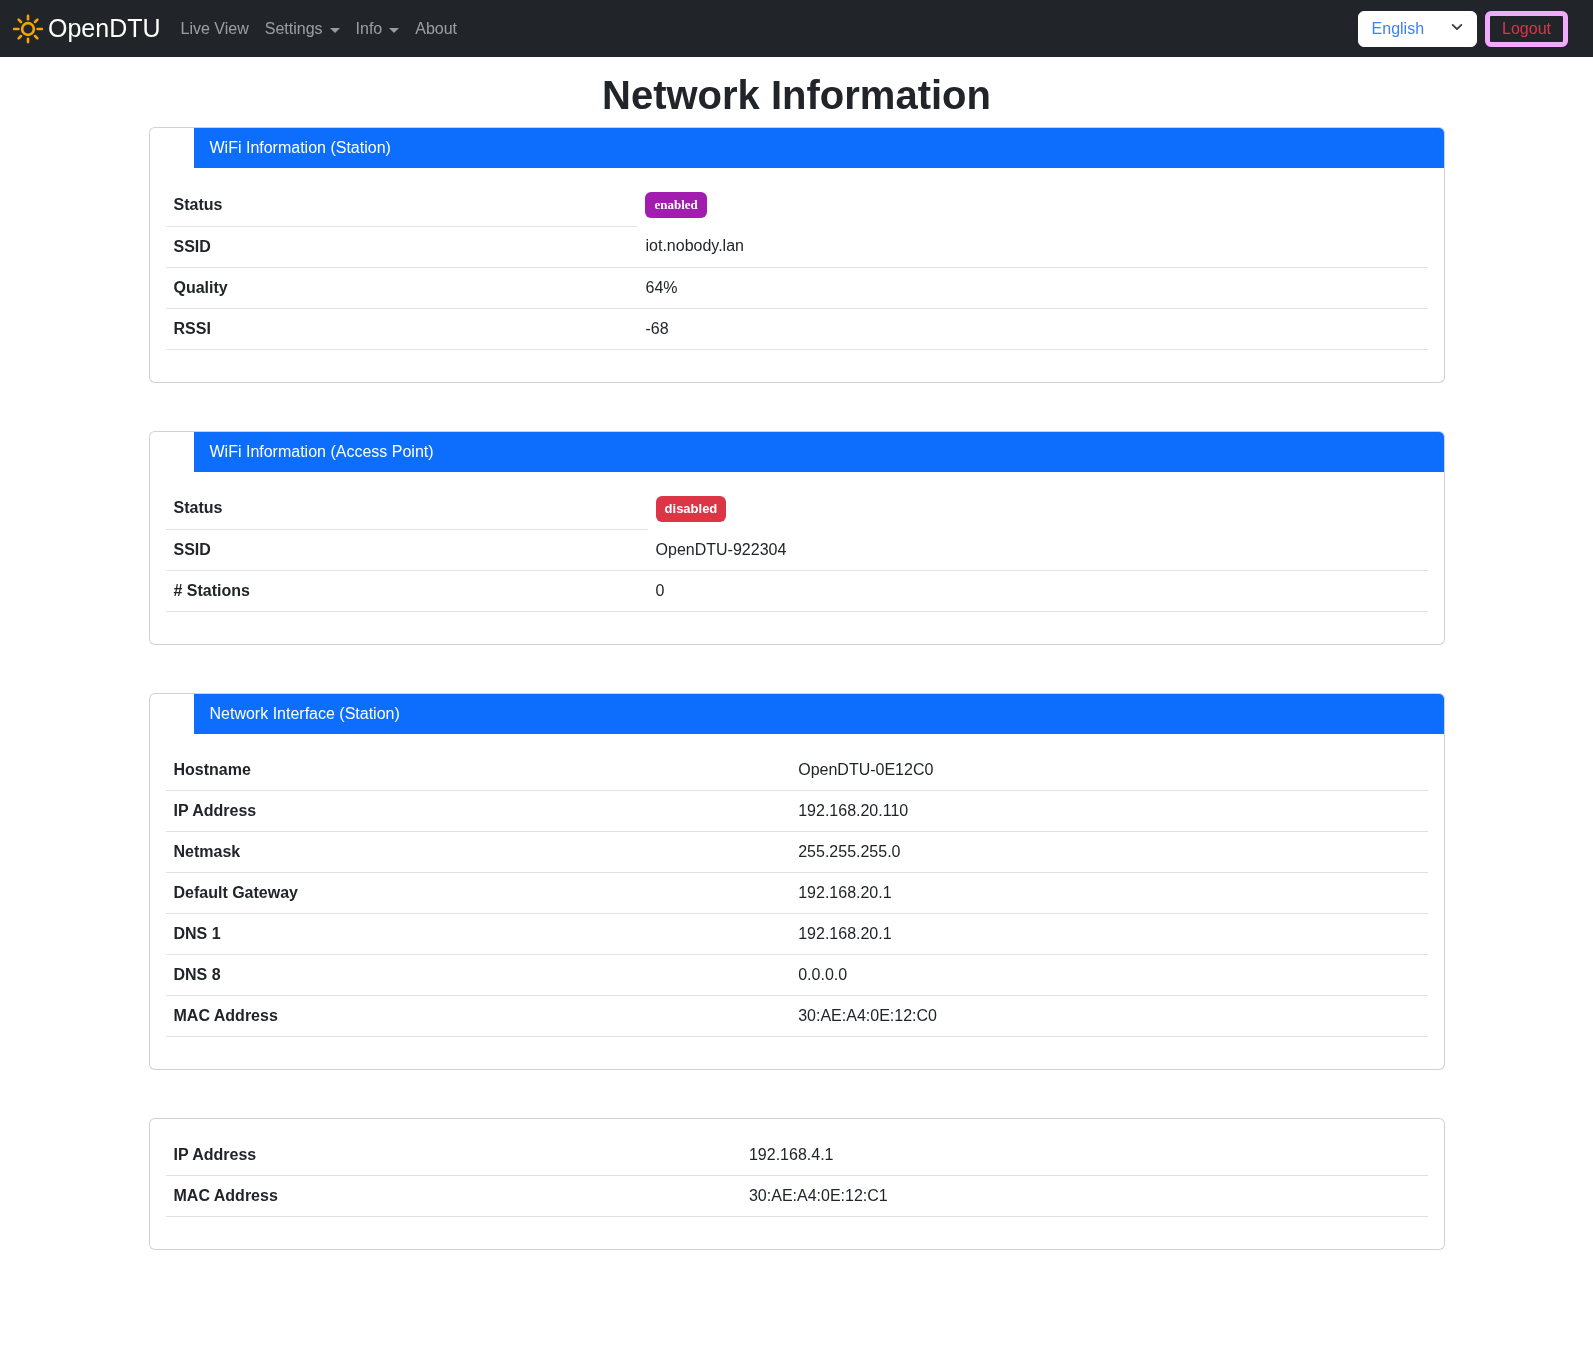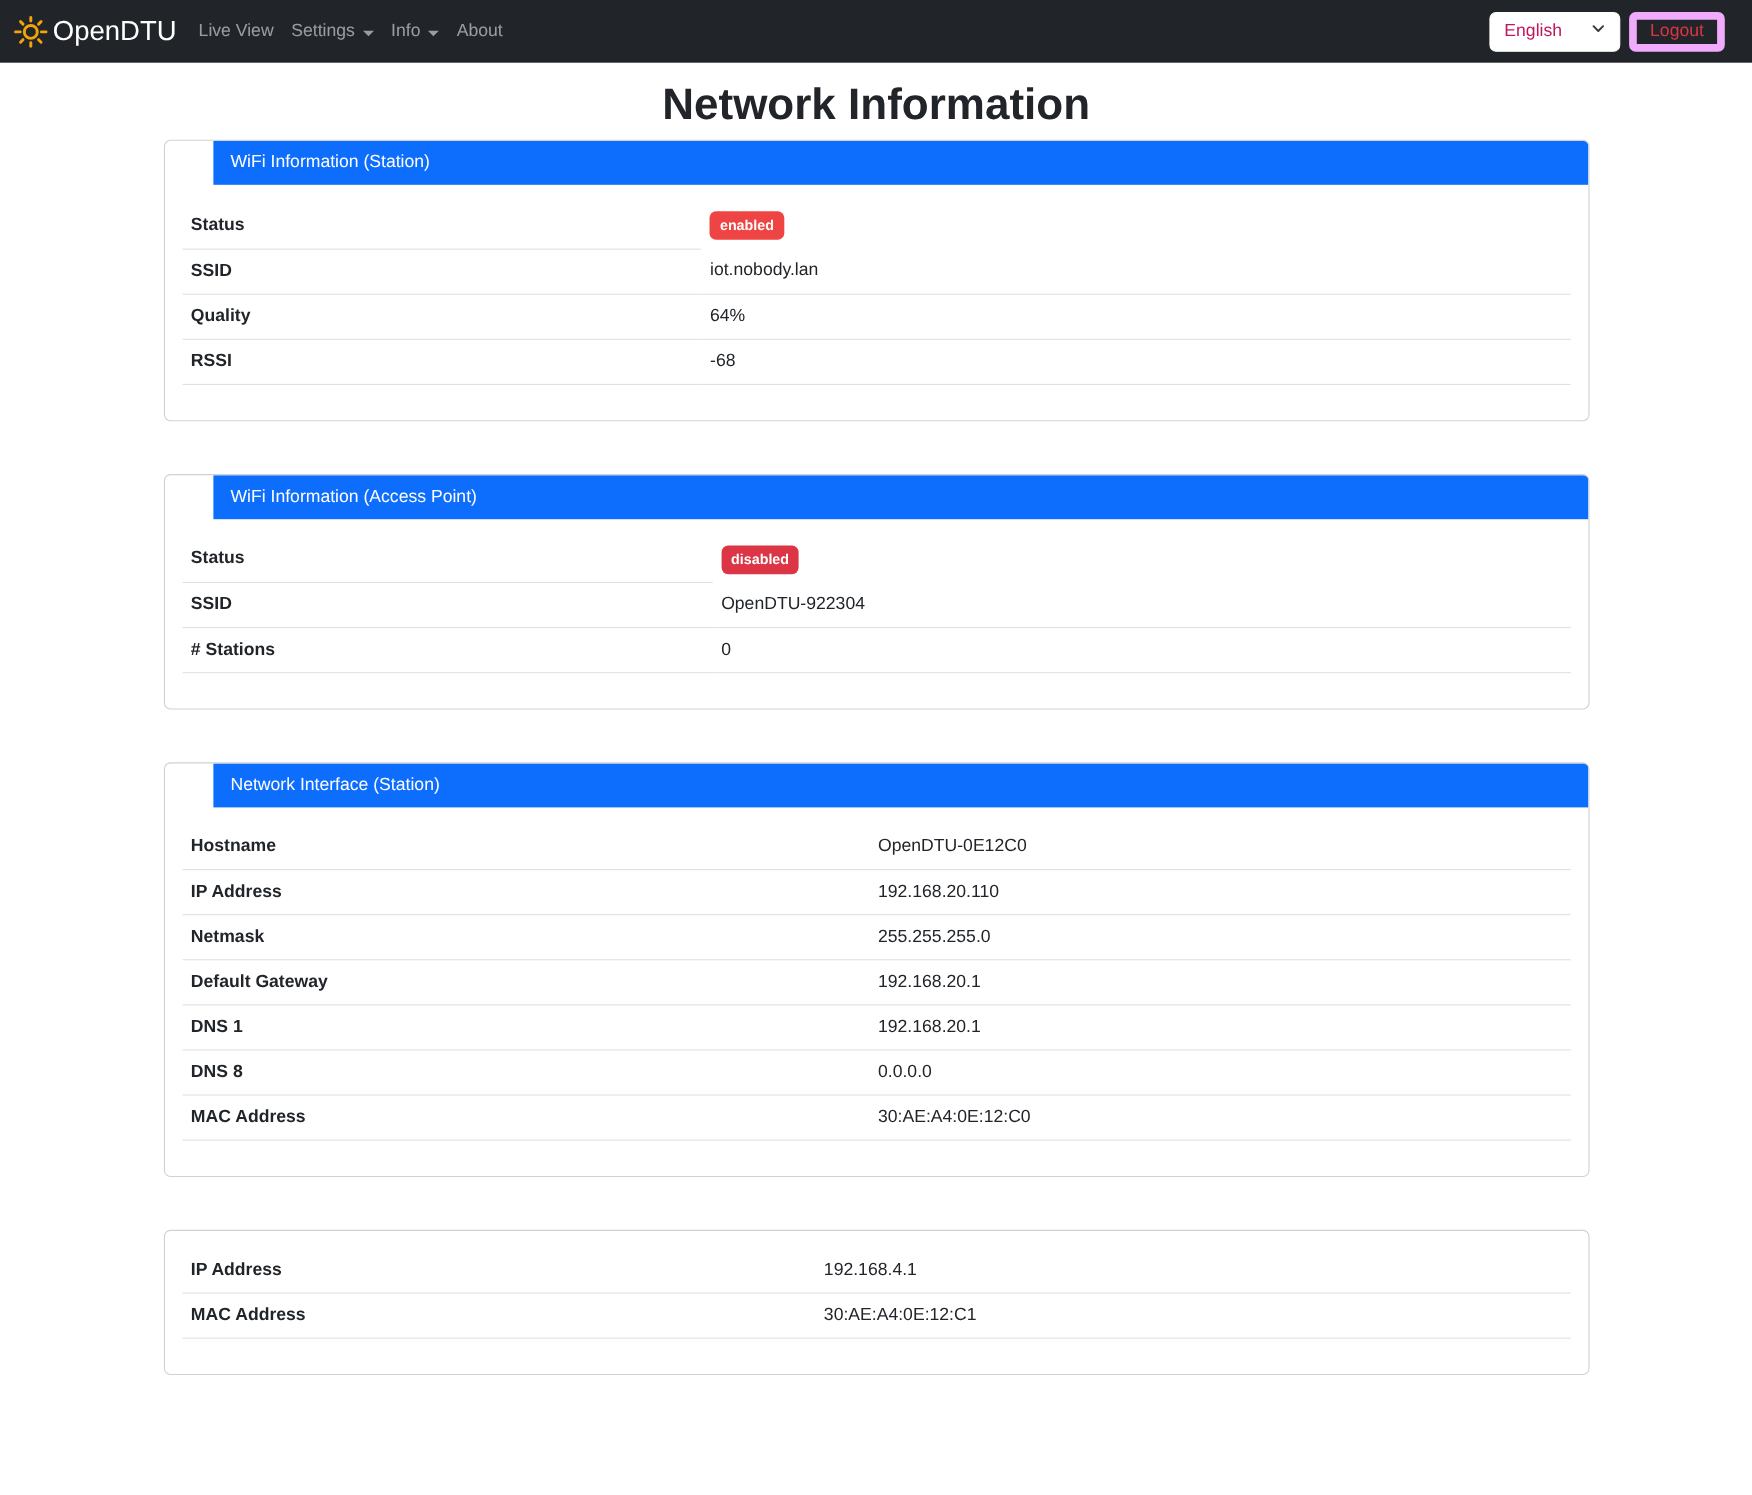--- a/index.html
+++ b/index.html
@@ -68,26 +68,26 @@
   }
   .lang-select {
     background: #ffffff;
     border: 1px solid #ffffff;
     border-radius: 6px;
     height: 36px;
     display: flex;
     align-items: center;
     padding: 0 12px 0 13px;
     gap: 26px;
-    color: #be185d;
+    color: #3b82f6;
     cursor: pointer;
   }
   .logout-btn {
     background: transparent;
-    border: 7px solid #f0abfc;
+    border: 5px solid #f0abfc;
     color: #dc3545;
     border-radius: 6px;
     height: 36px;
     padding: 0 12px;
     font-size: 16px;
     font-family: inherit;
     cursor: pointer;
   }
 
   
@@ -208,21 +208,21 @@
     <div class="card-body">
       <table class="info-table">
         <colgroup>
             <col class="w-c1">
             <col>
           </colgroup>
         <tbody>
           <tr>
             <td class="lbl">Status</td>
             <td class="nb">
-              <span class="badge" style="background-color: #ef4444;">enabled</span>
+              <span class="badge" style="background-color: #a21caf; font-family: Liberation Serif, serif;">enabled</span>
             </td>
           </tr>
           <tr>
             <td class="lbl">SSID</td>
             <td>iot.nobody.lan</td>
           </tr>
           <tr>
             <td class="lbl">Quality</td>
             <td>64%</td>
           </tr>

